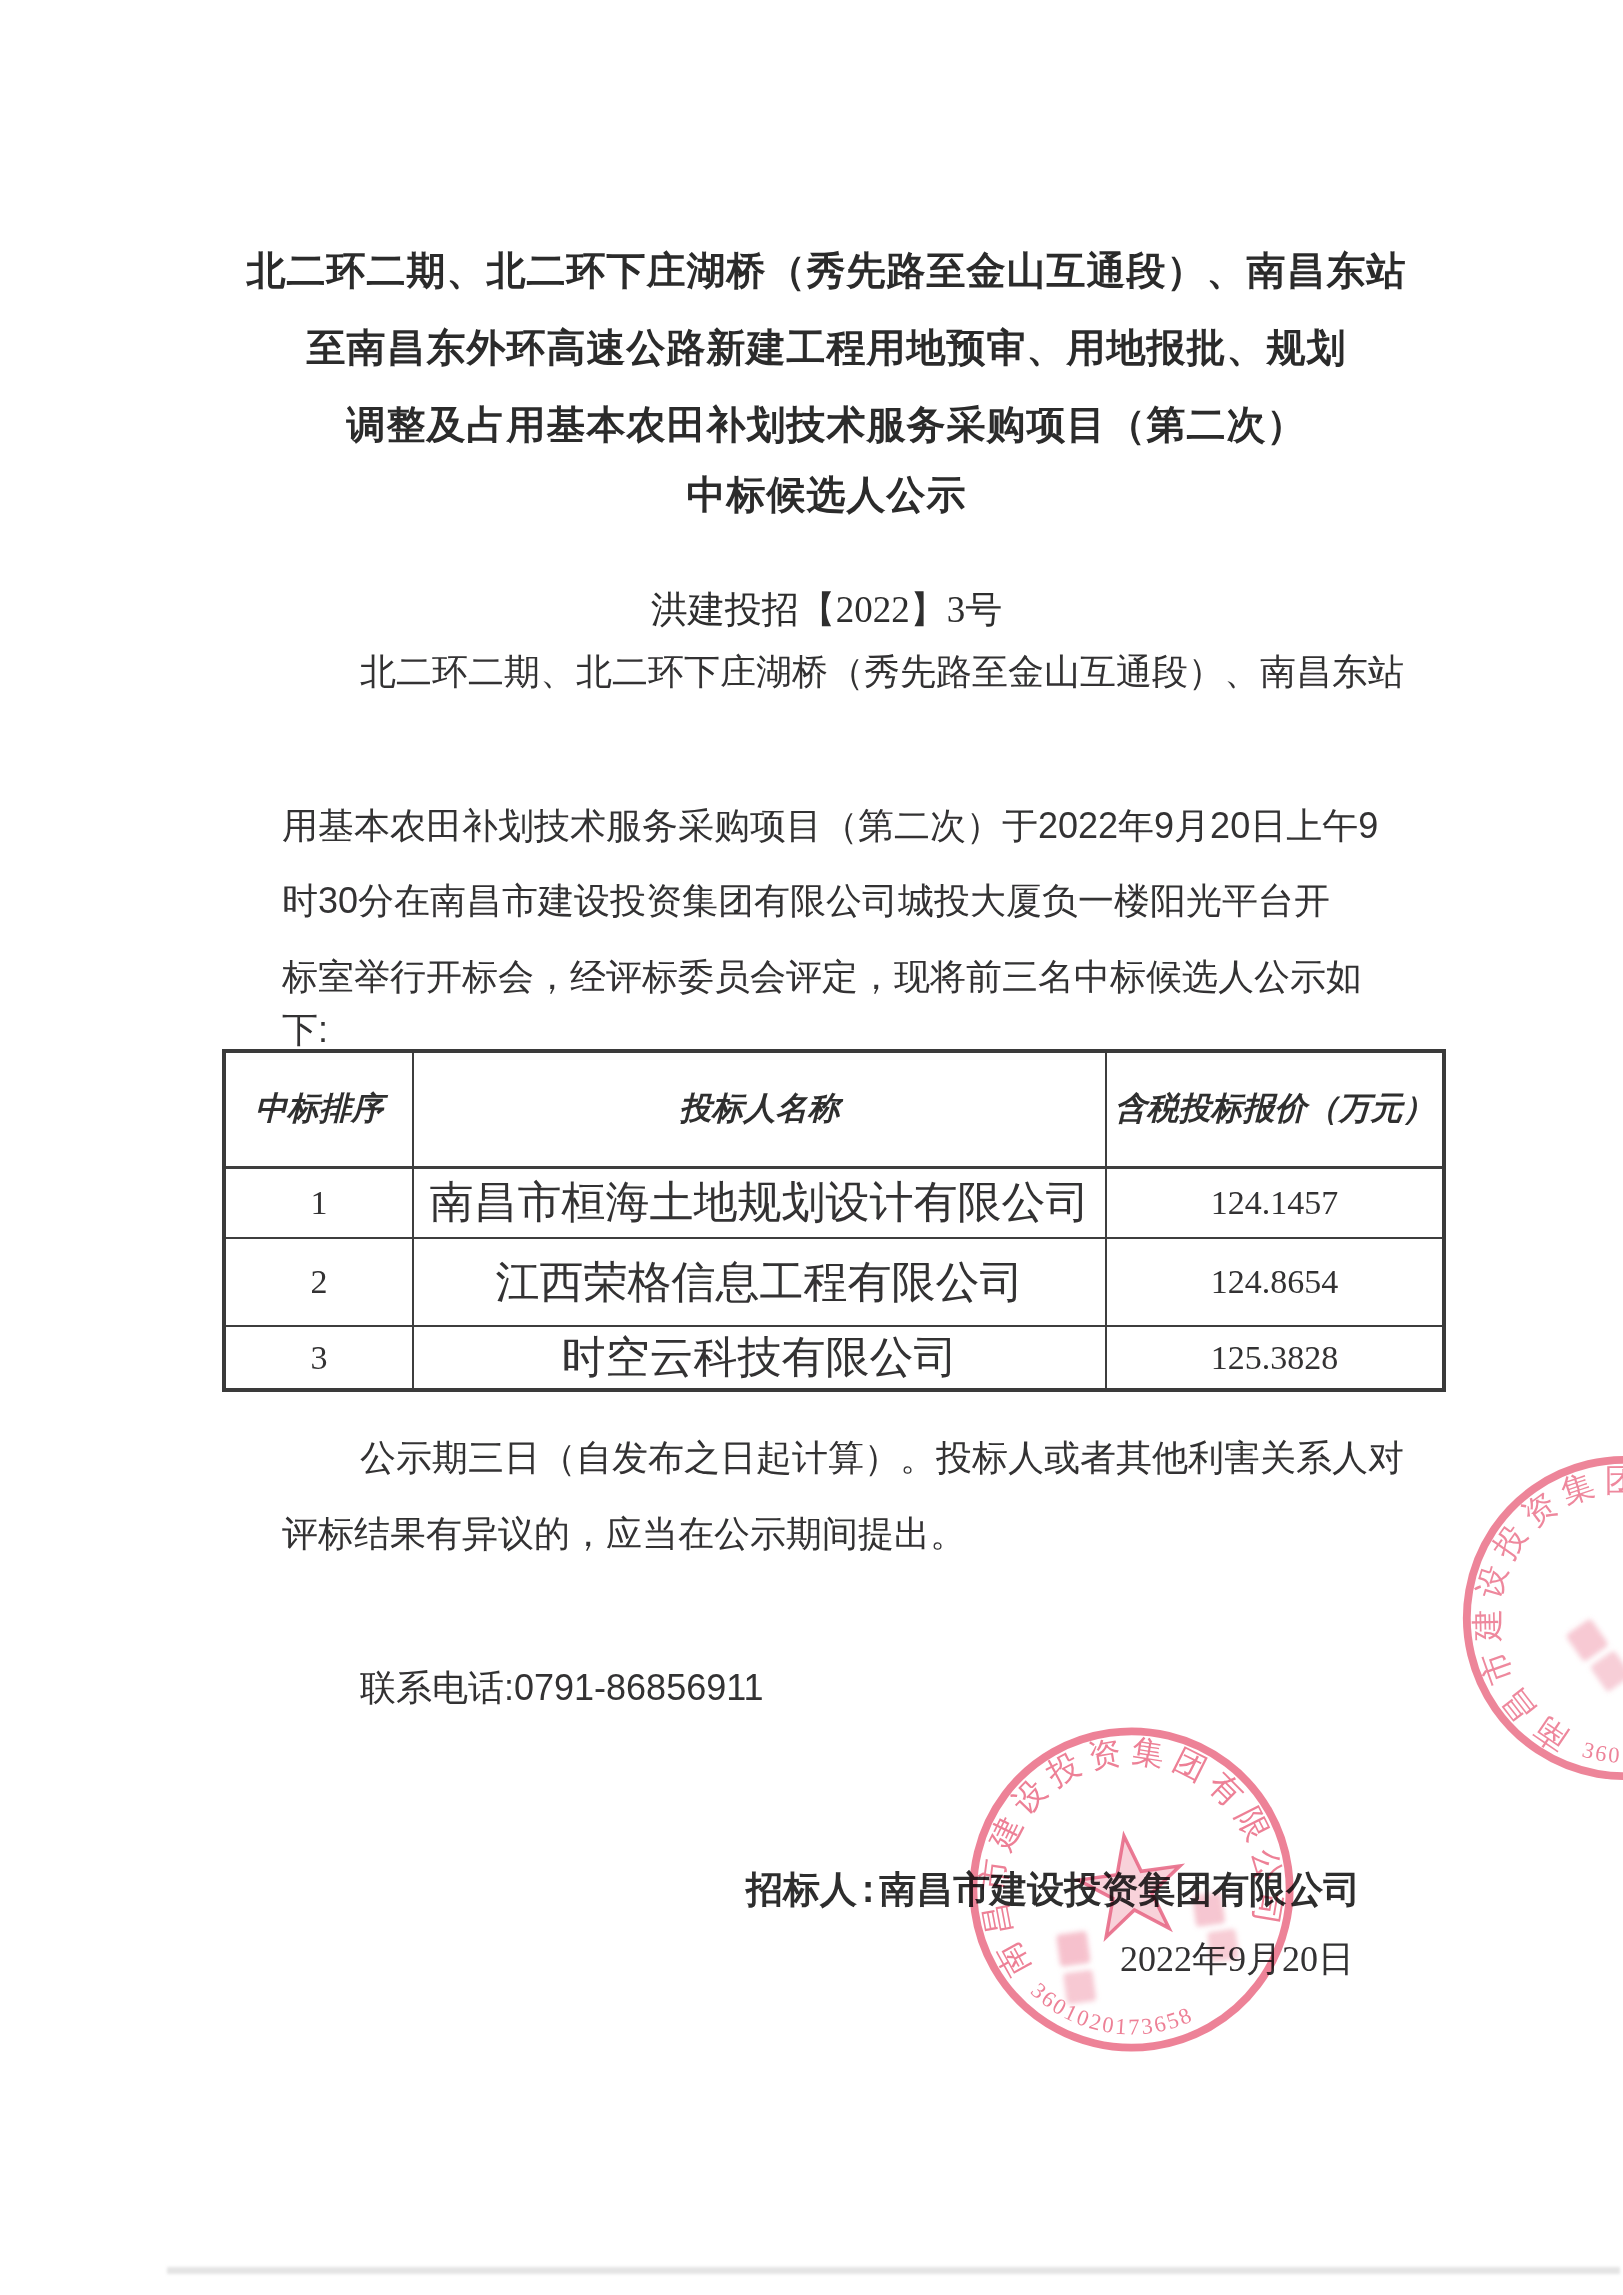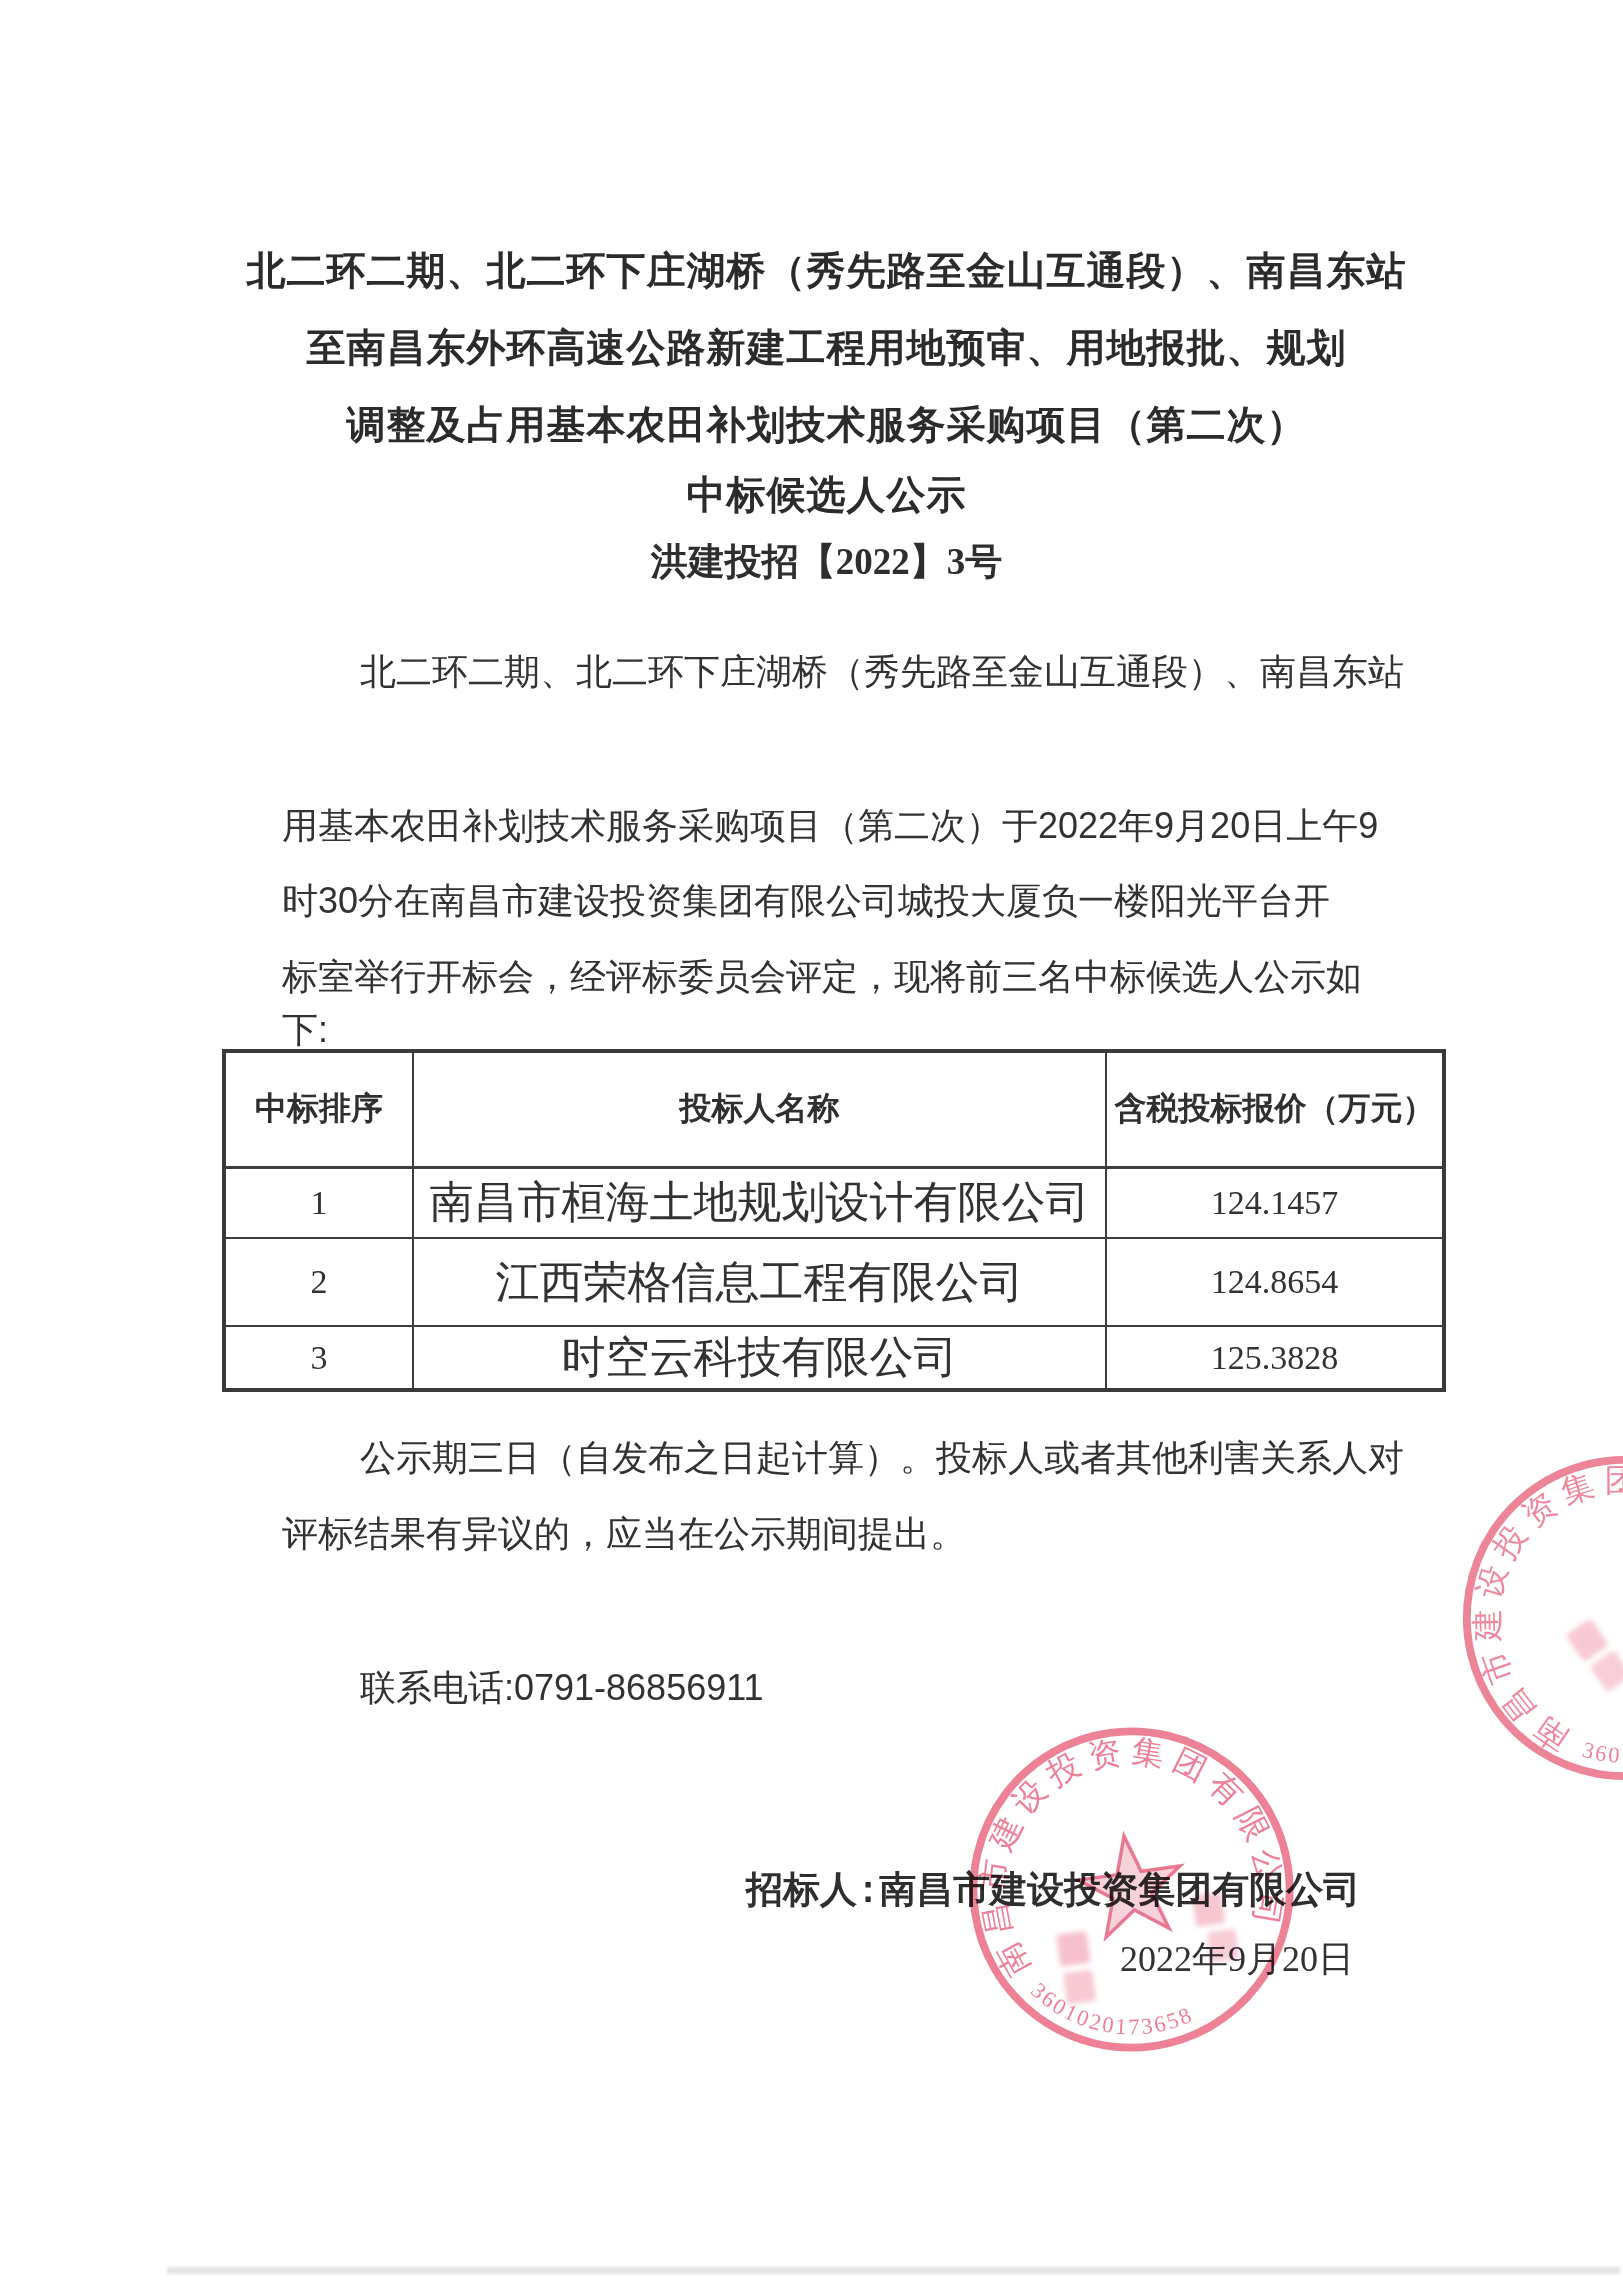--- a/index.html
+++ b/index.html
@@ -13,23 +13,24 @@
   }
   .page{position:absolute;inset:0;padding-left:16px;}
   .line{position:absolute;white-space:nowrap;}
   .title-line{
     left:245px;width:1163px;text-align:center;
     font-size:39px;font-weight:700;color:#2b2b2b;
     letter-spacing:1px;height:54px;line-height:54px;
   }
   .doc-number{
     left:245px;width:1163px;text-align:center;
-    font-size:37px;font-weight:700;color:#2e2e2e;
+    font-size:37px;font-weight:400;color:#2e2e2e;
     height:51px;line-height:51px;
     font-family:"Liberation Serif", serif;
+    margin-top:48px;
   }
   .body-line{
     left:282px;font-size:36px;color:#333233;
     height:49px;line-height:49px;font-weight:500;
   }
   .indent{left:360px;}
   .bid-table{
     position:absolute;left:222px;top:1049px;width:1212px;
     border-collapse:collapse;table-layout:fixed;
     background:transparent;
@@ -37,21 +38,21 @@
   .bid-table td,.bid-table th{
     border:2.5px solid #3e3e3e;
     text-align:center;vertical-align:middle;
     padding:0;overflow:hidden;
   }
   .bid-table{border:4.4px solid #3a3a3a;}
   .bid-table tr.hdr{height:116px;}
   .bid-table tr.r1{height:71px;}
   .bid-table tr.r2{height:88px;}
   .bid-table tr.r3{height:64px;}
-  .bid-table tr.hdr td{font-size:32px;font-weight:700;color:#2f2f2f;border-bottom-width:3.4px;}
+  .bid-table tr.hdr td{font-size:32px;font-weight:700;color:#2f2f2f;border-bottom-width:3.4px;font-style:italic;}
   .col-rank{width:186px;}
   .col-bidder{width:691px;}
   .col-price{width:335px;}
   .cell-text{font-size:44px;color:#333233;font-weight:500;}
   .cell-num{font-size:34px;color:#333233;font-family:"Liberation Serif", serif;}
   .sig-line{
     font-size:37px;font-weight:600;color:#2e2e2e;
     height:51px;line-height:51px;font-family:Liberation Mono, monospace;
   }
   .date-line{

